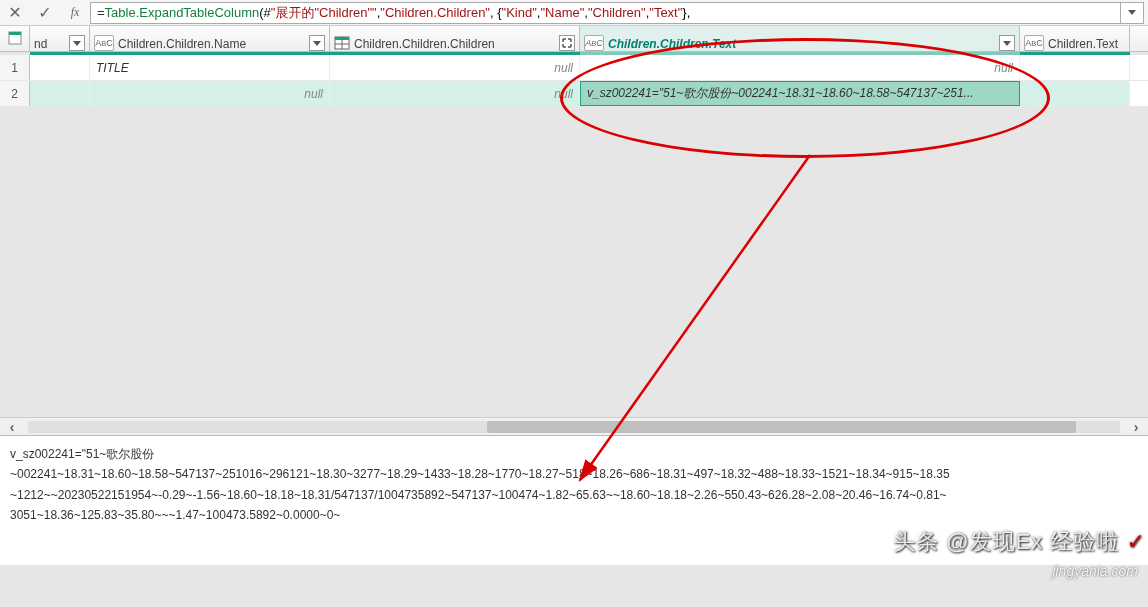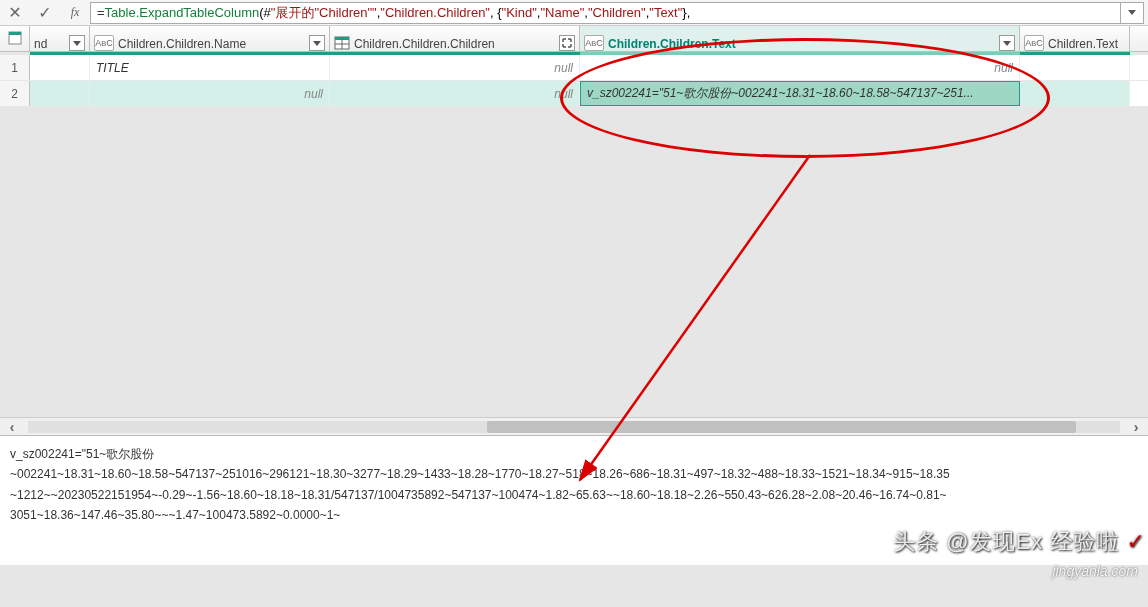--- a/index.html
+++ b/index.html
@@ -12,21 +12,21 @@
     .formula-input .eq { color: #333; }
     .formula-input .fn { color: #15803d; }
     .formula-input .str { color: #a31515; }
     .formula-dd { width: 24px; height: 22px; border: 1px solid #aaa; background: white; display: flex; align-items: center; justify-content: center; margin-left: -1px; margin-right: 4px; }
     
     .grid-container { position: relative; background: #e6e6e6; }
     .grid-header { display: flex; height: 26px; background: linear-gradient(#fdfdfd, #efefef); border-bottom: 1px solid #c0c0c0; }
     .corner-cell { width: 30px; border-right: 1px solid #c0c0c0; background: linear-gradient(#fdfdfd, #efefef); }
     .col-header { display: flex; align-items: flex-end; padding: 0 4px; border-right: 1px solid #c0c0c0; font-size: 12px; color: #444; position: relative; }
     .col-header.active .col-name { color: #008272; font-weight: 600; }
-    .col-header.active { background: #e0f0ed; }
+    .col-header.active { background: #e0f0ed; font-style: italic; }
     .type-icon { width: 20px; height: 16px; margin-right: 4px; display: flex; align-items: center; justify-content: center; font-size: 9px; color: #666; border: 1px solid #aaa; background: white; border-radius: 2px; }
     .table-icon { width: 16px; height: 16px; margin-right: 4px; }
     .table-icon svg { width: 16px; height: 16px; }
     .col-name { flex: 1; white-space: nowrap; overflow: hidden; }
     .col-dd { width: 16px; height: 16px; border: 1px solid #999; background: white; display: flex; align-items: center; justify-content: center; margin-left: 4px; }
     .col-expand { width: 16px; height: 16px; border: 1px solid #999; background: white; margin-left: 2px; }
     .accent-bar { height: 3px; display: flex; }
     .accent-seg { height: 3px; }
     .accent-teal { background: #1ba085; }
     .accent-light { background: #7ecbb9; }
@@ -167,21 +167,21 @@
       <div class="hscroll-thumb" style="left:42%;width:54%"></div>
     </div>
     <div class="hscroll-arrow">›</div>
   </div>
 </div>
 
 <div class="preview-pane">
   <div>v_sz002241="51~歌尔股份</div>
   <div>~002241~18.31~18.60~18.58~547137~251016~296121~18.30~3277~18.29~1433~18.28~1770~18.27~518~18.26~686~18.31~497~18.32~488~18.33~1521~18.34~915~18.35</div>
   <div>~1212~~20230522151954~-0.29~-1.56~18.60~18.18~18.31/547137/1004735892~547137~100474~1.82~65.63~~18.60~18.18~2.26~550.43~626.28~2.08~20.46~16.74~0.81~</div>
-  <div>3051~18.36~147.46~35.80~~~1.47~100473.5892~0.0000~1~</div>
+  <div>3051~18.36~125.83~35.80~~~1.47~100473.5892~0.0000~0~</div>
 </div>
 
 <div class="annotation-ellipse" style="left:560px;top:38px;width:490px;height:120px"></div>
 <svg class="annotation-arrow" style="left:560px;top:150px;width:260px;height:340px">
   <defs>
       <marker id="ah" markerWidth="10" markerHeight="10" refX="8" refY="3" orient="auto">
         <path d="M0,0 L0,6 L9,3 z" fill="#d00"></path>
       </marker>
     </defs>
   <line x1="250" y1="5" x2="20" y2="330" stroke="#d00" stroke-width="2.5" marker-end="url(#ah)"></line>

